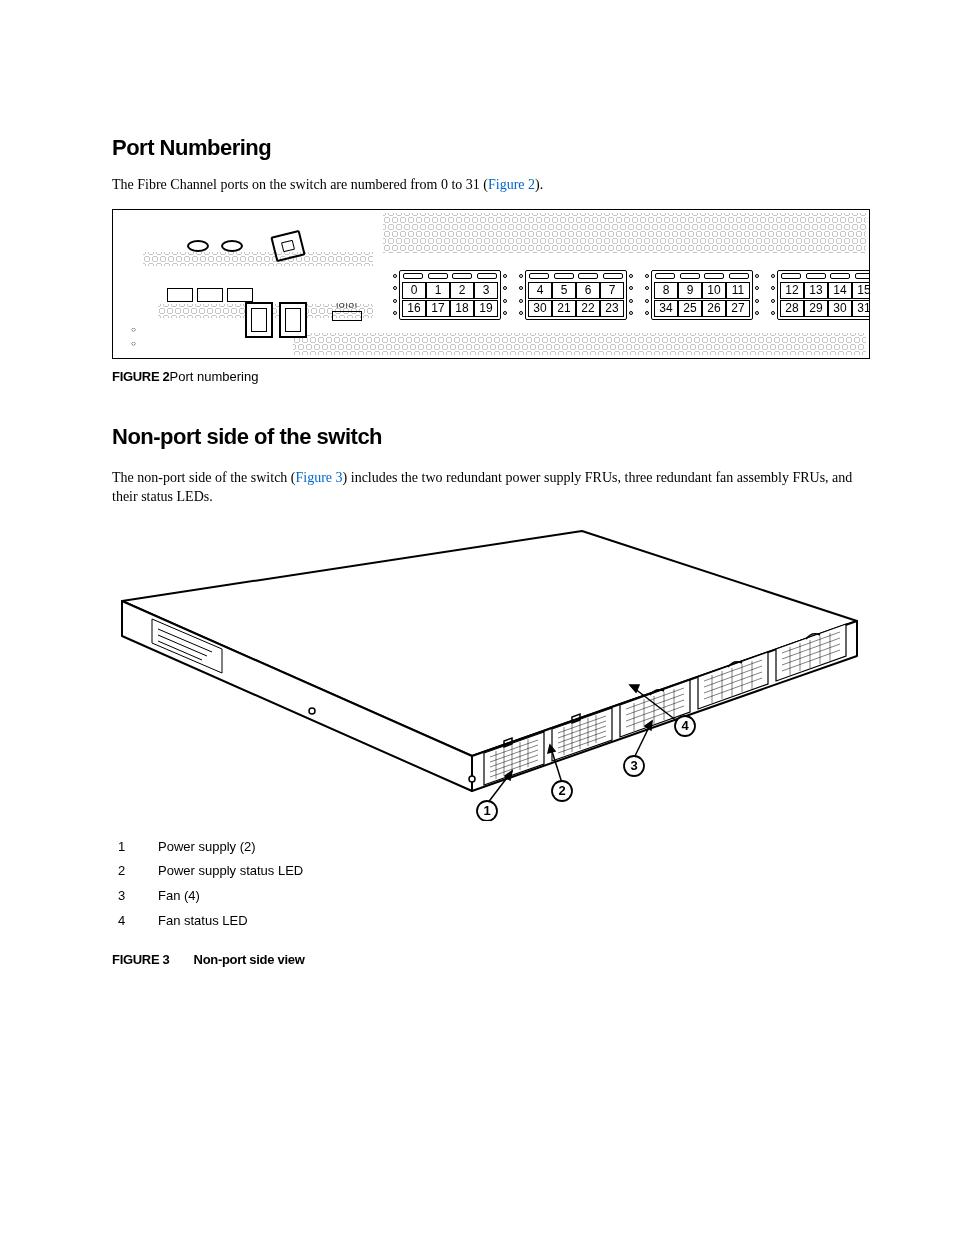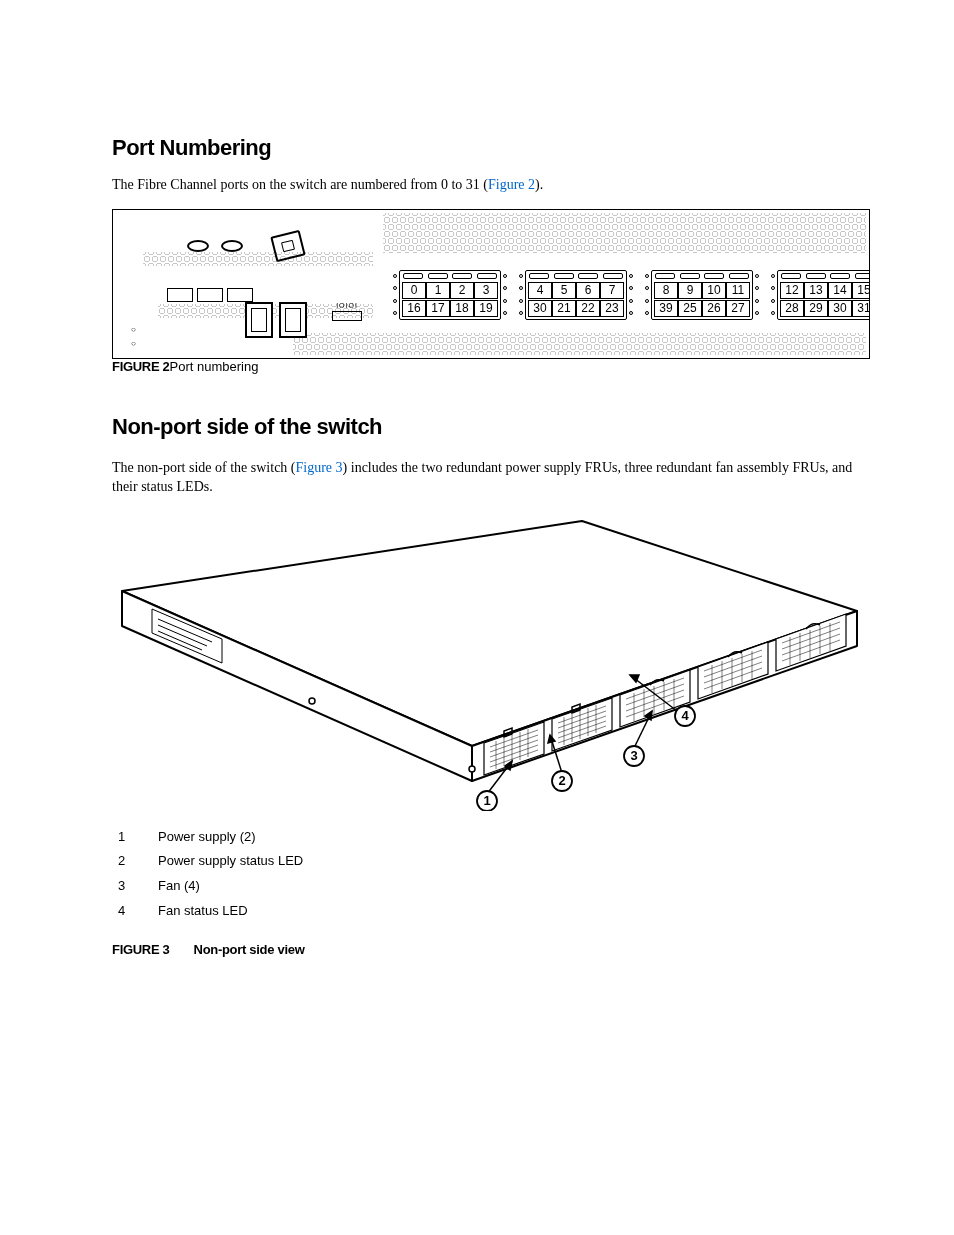--- a/index.html
+++ b/index.html
@@ -39,20 +39,21 @@
     border: 1.5px solid #000;
     width: 758px;
     height: 150px;
     position: relative;
     overflow: hidden;
     margin-top: 8px;
     background: #fff;
   }
   .fig-caption {
     font-size: 13px;
+    margin-top: 10px;
     margin-bottom: 10px;
   }
   .fig-caption .lbl { font-weight: bold; font-family: Arial, sans-serif; font-stretch: condensed; letter-spacing:-0.3px; }
   
   .port-diagram { position:absolute; inset:0; }
   .honeycomb {
     position:absolute;
     background-image:
       radial-gradient(circle, transparent 2.2px, #999 2.2px, #999 3px, transparent 3px),
       radial-gradient(circle, transparent 2.2px, #999 2.2px, #999 3px, transparent 3px);
@@ -238,21 +239,21 @@
               <div class="led"></div>
               <div class="led"></div>
             </div>
             <div class="port-row">
               <div class="port-cell">8</div>
               <div class="port-cell">9</div>
               <div class="port-cell">10</div>
               <div class="port-cell">11</div>
             </div>
             <div class="port-row">
-              <div class="port-cell">39</div>
+              <div class="port-cell">34</div>
               <div class="port-cell">25</div>
               <div class="port-cell">26</div>
               <div class="port-cell">27</div>
             </div>
           </div>
           <div class="side-dots">
             <span></span>
             <span></span>
             <span></span>
             <span></span>

